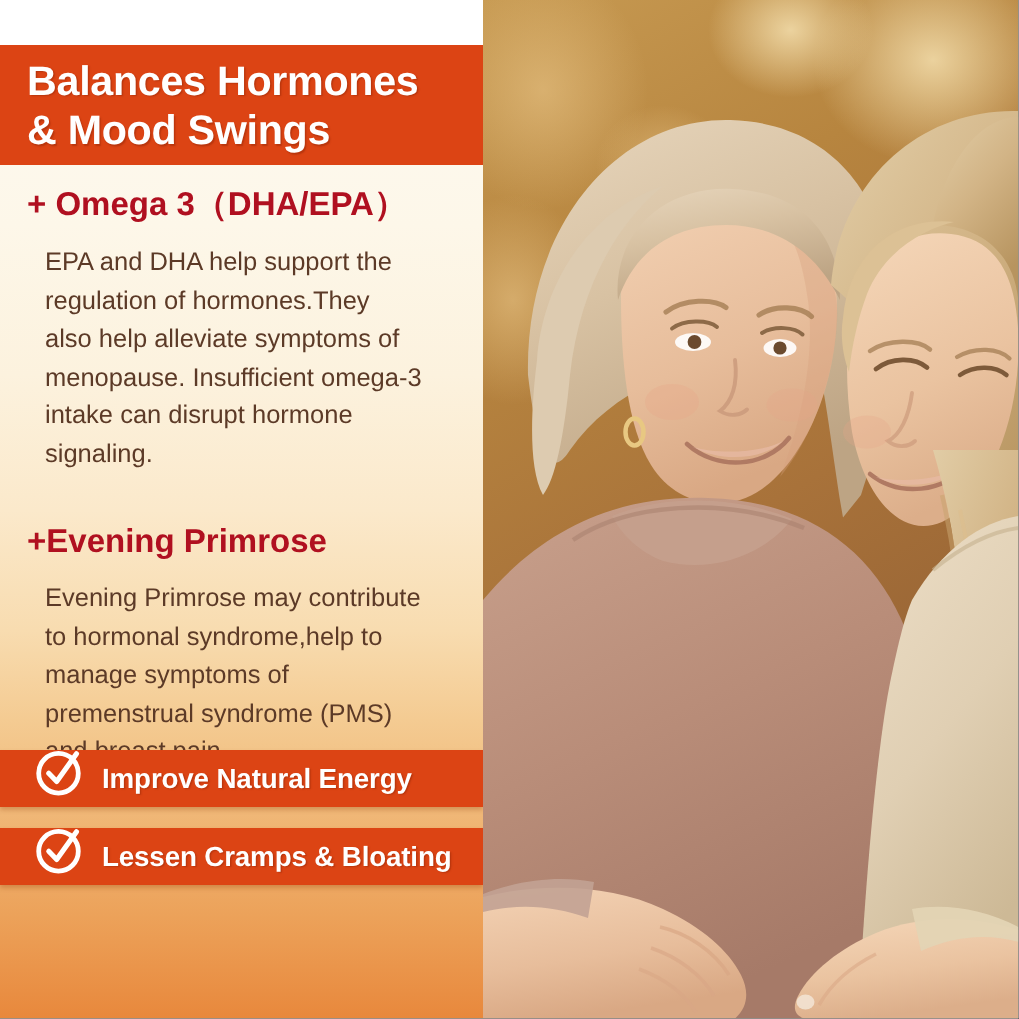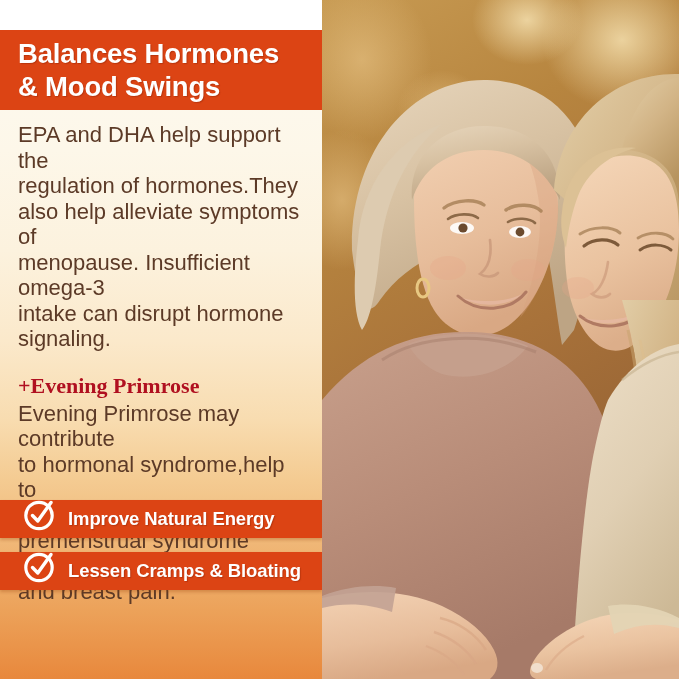--- a/index.html
+++ b/index.html
@@ -86,31 +86,31 @@
   }
 
   .sec-heading {
     color: #b01020;
     font-weight: bold;
     font-size: 22px;
     line-height: 27px;
     margin: 0 0 2px 0;
     white-space: nowrap;
   }
-  .sec-heading.primrose { font-size: 22px; font-family: Liberation Serif, serif; }
+  .sec-heading.primrose { font-size: 22px; }
   .sec-heading .paren {
     font-family: "DejaVu Sans", sans-serif;
     font-weight: bold;
   }
 
   .sec-body {
     color: #5c3a27;
-    font-size: 22px;
+    font-size: 17px;
     line-height: 25.5px;
-    margin: 0;
+    margin: 12px;
     white-space: pre-line;
   }
 
   .spacer-2 { height: 20px; }
 
   
   .bars {
     position: absolute;
     left: 0;
     top: 500px;
@@ -302,20 +302,21 @@
   <div class="panel">
 
     <div class="header-band">
       <div class="header-title">Balances Hormones
 &amp; Mood Swings</div>
     </div>
 
     <div class="content">
 
       <div>
+        <div class="sec-heading"><span>+ Omega 3</span><span class="paren">（</span><span>DHA/EPA</span><span class="paren">）</span></div>
         <p class="sec-body">EPA and DHA help support the
 regulation of hormones.They
 also help alleviate symptoms of
 menopause. Insufficient omega-3
 intake can disrupt hormone
 signaling.</p>
       </div>
 
       <div class="spacer-2"></div>
 

